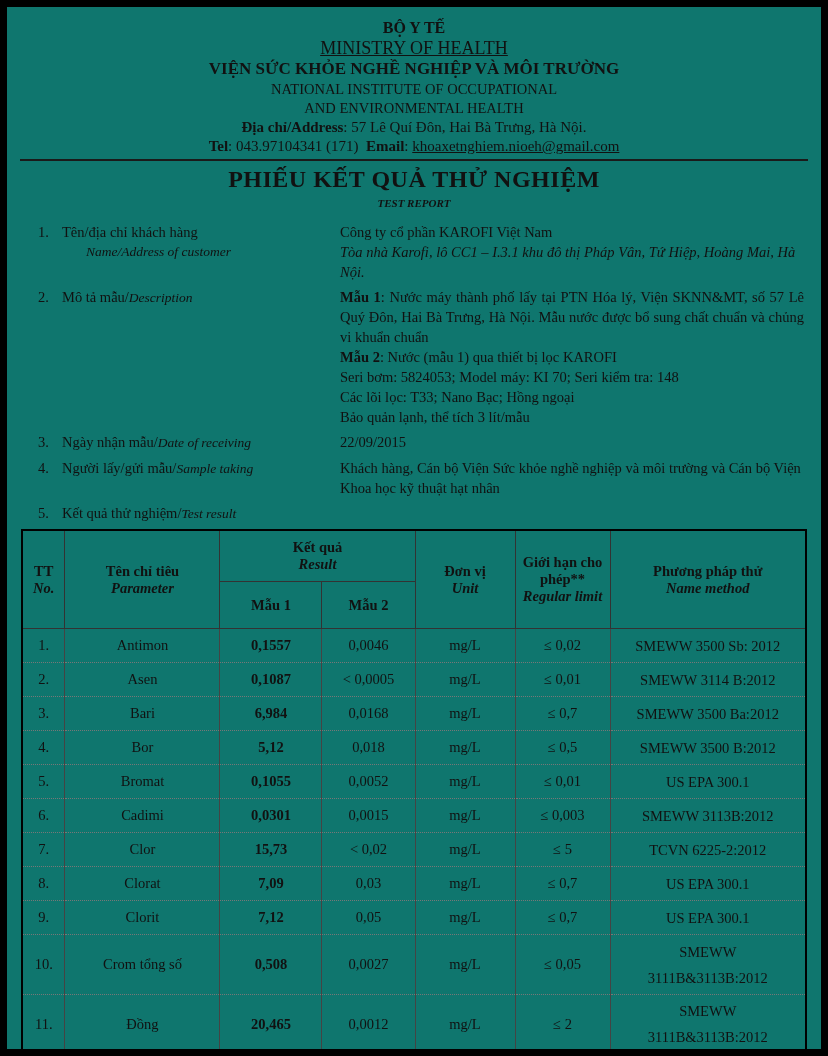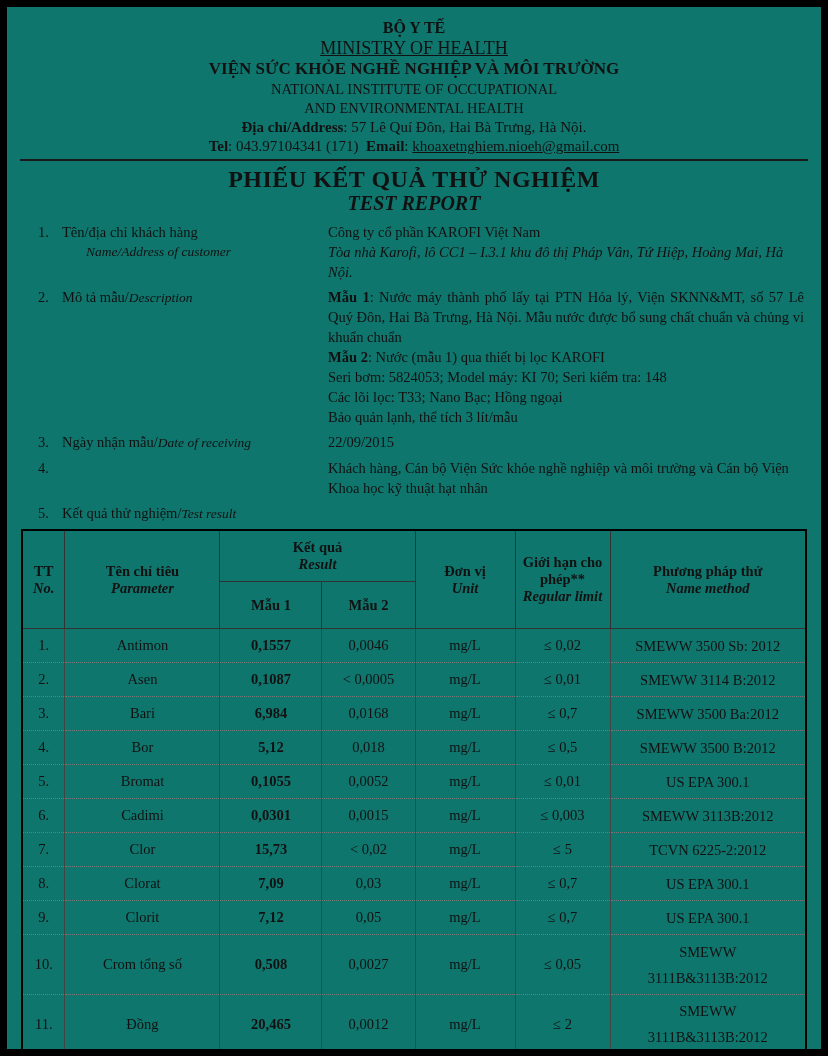--- a/index.html
+++ b/index.html
@@ -22,30 +22,30 @@
   .lh3 { font-size:17px; font-weight:bold; line-height:22px; }
   .lh4 { font-size:14.5px; line-height:19px; }
   .lh6 { font-size:15px; line-height:19px; }
   .lh6 b { font-weight:bold; }
   .underline { text-decoration:underline; }
   .divider { border-bottom:2px solid #1a1a1a; margin-top:3px; }
 
   
   .titles { text-align:center; margin:5px 0 8px 0; }
   .title-vi { font-size:24px; font-weight:bold; line-height:26px; letter-spacing:0.5px; }
-  .title-en { font-size:20px; font-weight:bold; font-style:italic; line-height:22px; }
+  .title-en { font-size:11px; font-weight:bold; font-style:italic; line-height:22px; }
 
   
   .items { font-size:14.5px; line-height:20px; }
   .item { display:flex; margin-bottom:5px; }
   .item-label { flex:0 0 308px; display:flex; padding-left:18px; box-sizing:border-box; }
   .num { flex:0 0 24px; }
   .en { font-style:italic; font-size:13.5px; }
   .en-block { display:block; padding-left:24px; font-style:italic; font-size:13.5px; }
-  .item-value { flex:1; padding-right:4px; }
+  .item-value { flex:1; padding-right:4px;margin-left:12px; }
   .item-value p { margin:0; }
   .just { text-align:justify; }
   .italic { font-style:italic; }
   .item-value b { font-weight:bold; }
 
   
   table.results {
     width:784px; margin:4px auto 0 auto;
     border-collapse:collapse; table-layout:fixed;
     font-size:14.5px;
@@ -121,20 +121,21 @@
         <div class="item-label">
           <span class="num">3.</span>
           <span><span>Ngày nhận mẫu/</span><span class="en">Date of receiving</span></span>
         </div>
         <div class="item-value">22/09/2015</div>
       </div>
 
       <div class="item">
         <div class="item-label">
           <span class="num">4.</span>
+          <span><span>Người lấy/gửi mẫu/</span><span class="en">Sample taking</span></span>
         </div>
         <div class="item-value">Khách hàng, Cán bộ Viện Sức khỏe nghề nghiệp và môi trường và Cán bộ Viện Khoa học kỹ thuật hạt nhân</div>
       </div>
 
       <div class="item">
         <div class="item-label">
           <span class="num">5.</span>
           <span><span>Kết quả thử nghiệm/</span><span class="en">Test result</span></span>
         </div>
         <div class="item-value"></div>

